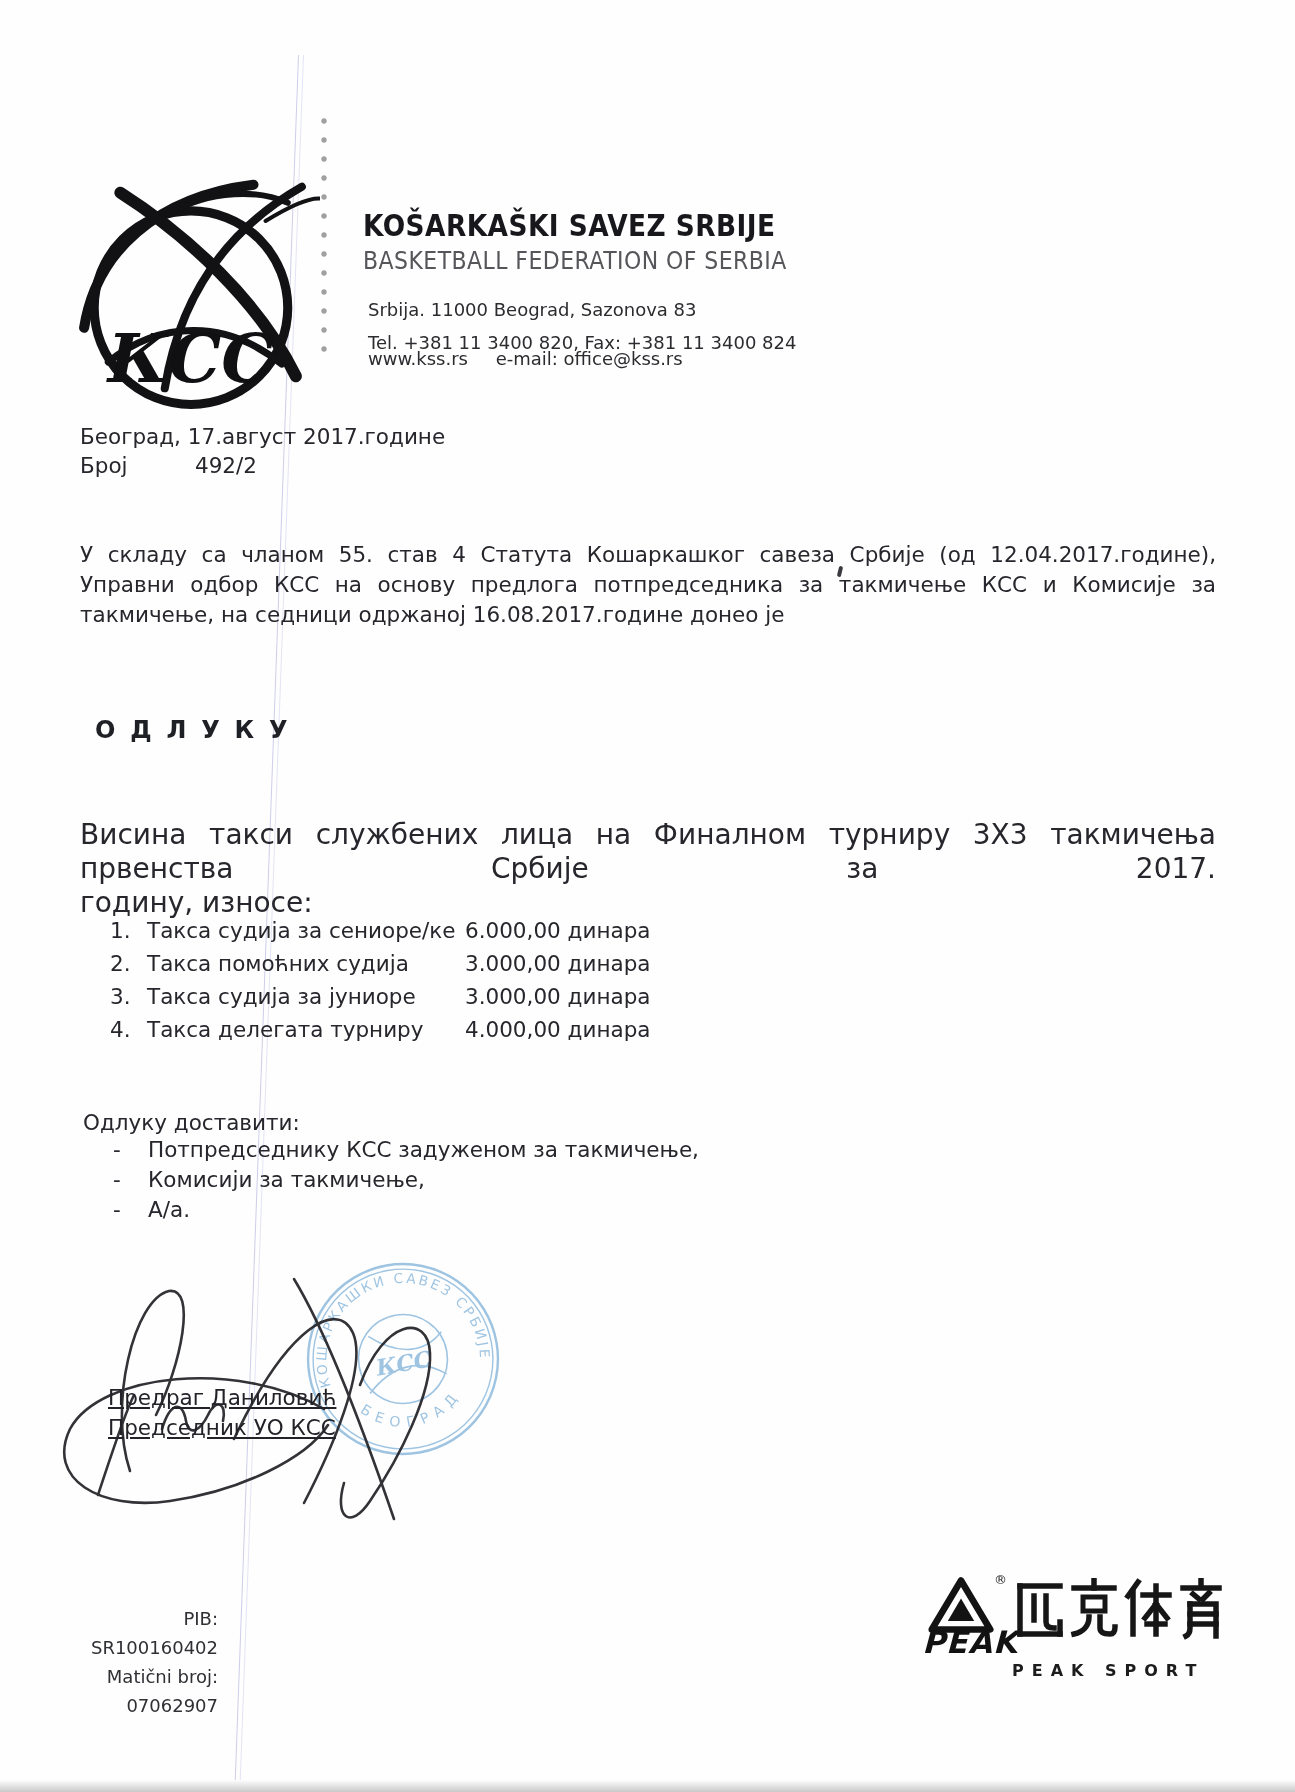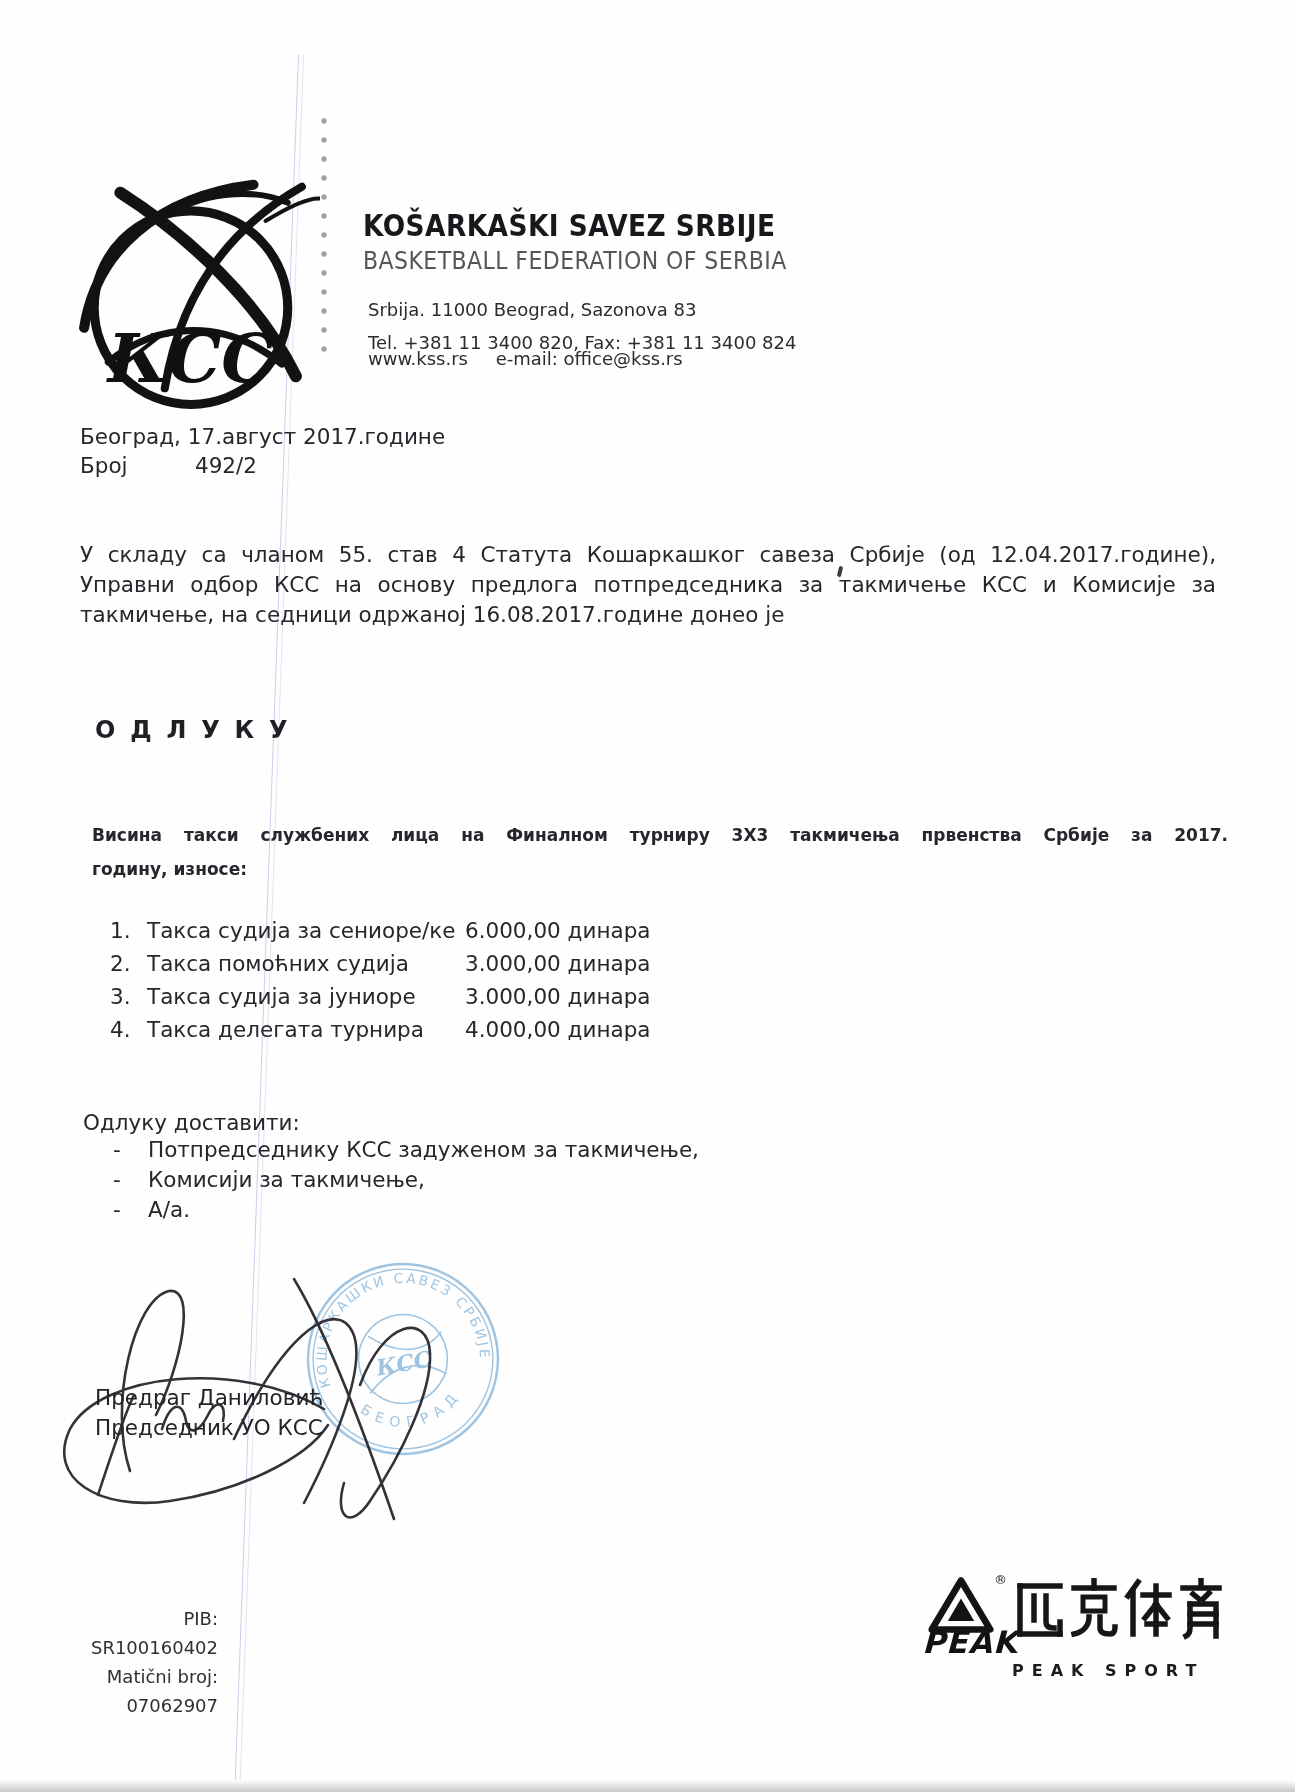--- a/index.html
+++ b/index.html
@@ -33,33 +33,33 @@
   
   .city-date{position:absolute;left:80px;top:424px;font-size:21.5px;}
   .broj-row{position:absolute;left:80px;top:453px;font-size:21.5px;width:300px;}
   .broj-val{position:absolute;left:115px;top:0;}
 
   
   .intro{position:absolute;left:80px;top:540px;width:1136px;font-size:21.5px;line-height:30px;}
   .jline{text-align:justify;text-align-last:justify;}
   .decision-title{position:absolute;left:80px;top:716px;width:1136px;text-align:left;
     font-size:24px;font-weight:700;letter-spacing:.62em;color:#1f1f26;text-indent:.62em;}
-  .decision-body{position:absolute;left:92px;top:818px;width:1136px;font-size:17px;line-height:34px;font-weight:bold;}
+  .decision-body{position:absolute;left:80px;top:818px;width:1136px;font-size:28px;line-height:34px;}
   .fee-list{position:absolute;left:110px;top:918px;font-size:21.5px;}
   .fee-row{display:grid;grid-template-columns:37px 318px auto;height:33px;align-items:baseline;}
   .distribution{position:absolute;left:83px;top:1090px;font-size:21.5px;margin-top:20px;}
   .dist-items{margin-top:2px;}
   .dist-row{display:grid;grid-template-columns:30px 35px auto;height:30px;align-items:baseline;}
   .dist-row .dash{grid-column:2;}
 
   
   .stamp-svg{position:absolute;left:302px;top:1258px;width:202px;height:202px;
     opacity:.58;transform:rotate(-10deg);}
   .sig-svg{position:absolute;left:38px;top:1243px;width:465px;height:285px;}
-  .sig-name{position:absolute;left:95px;top:1383px;font-size:21.5px;line-height:30px;color:#222228;}
+  .sig-name{position:absolute;left:108px;top:1383px;font-size:21.5px;line-height:30px;color:#222228;text-decoration:underline;}
 
   
   .pib-block{position:absolute;left:56px;top:1604px;width:162px;text-align:right;
     font-size:18px;line-height:29px;color:#2f2f34;}
   .telekom{position:absolute;left:452px;top:1590px;font-size:55px;font-weight:400;
     color:#3b3b40;letter-spacing:2px;white-space:nowrap;}
   .peak-tri{position:absolute;left:928px;top:1575px;width:66px;height:60px;}
   .peak-reg{position:absolute;left:994px;top:1572px;font-size:13px;color:#1a1a1a;}
   .peak-word{position:absolute;left:925px;top:1624px;font-size:31px;font-weight:800;
     font-style:italic;color:#121212;transform:skewX(-4deg);letter-spacing:1px;}
@@ -130,21 +130,21 @@
       <span>Такса помоћних судија</span>
       <span>3.000,00 динара</span>
     </div>
     <div class="fee-row">
       <span>3.</span>
       <span>Такса судија за јуниоре</span>
       <span>3.000,00 динара</span>
     </div>
     <div class="fee-row">
       <span>4.</span>
-      <span>Такса делегата турнира</span>
+      <span>Такса делегата турниру</span>
       <span>4.000,00 динара</span>
     </div>
   </div>
 
   <div class="distribution">
     <div>Одлуку доставити:</div>
     <div class="dist-items">
       <div class="dist-row">
         <span class="dash">-</span>
         <span>Потпредседнику КСС задуженом за такмичење,</span>

